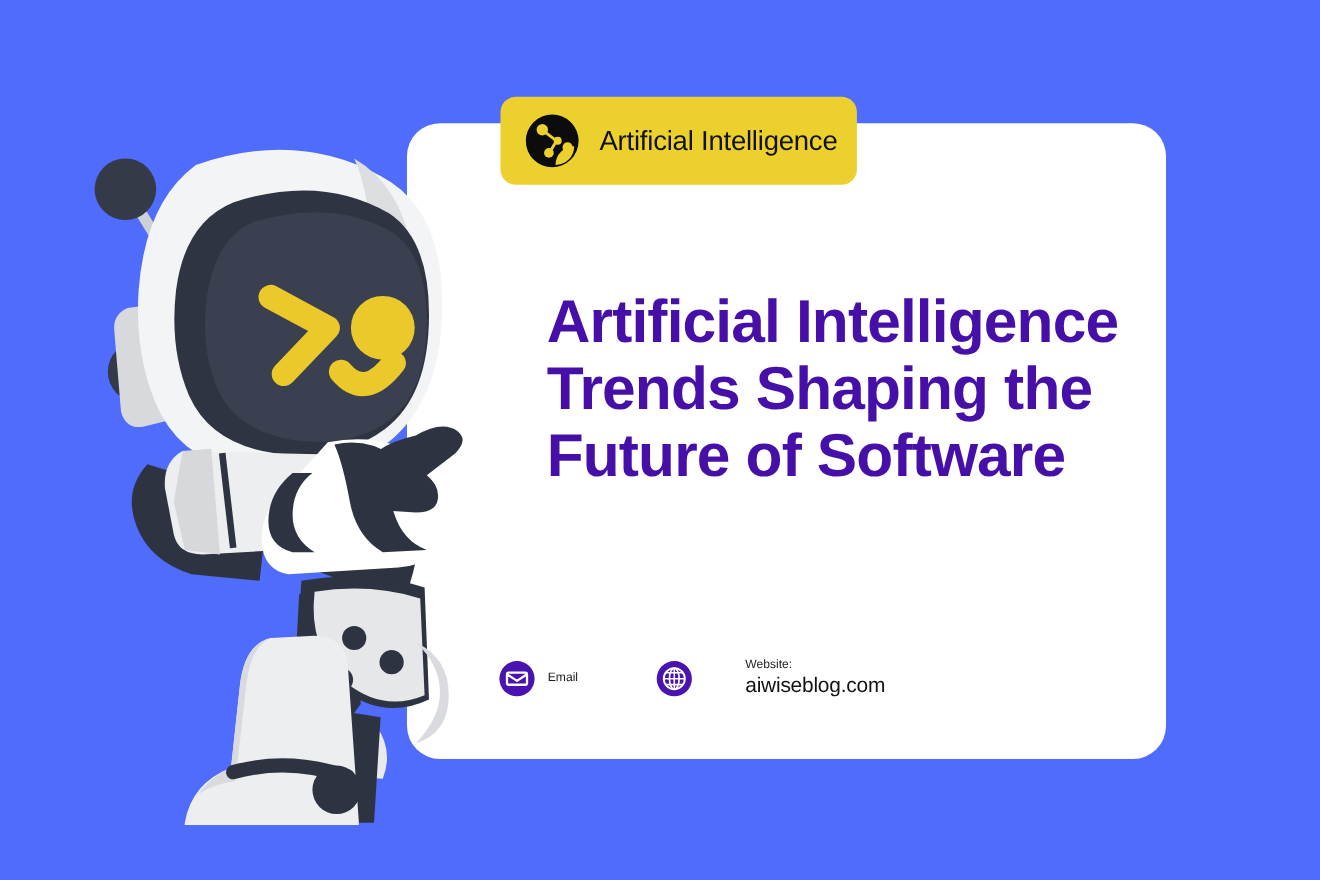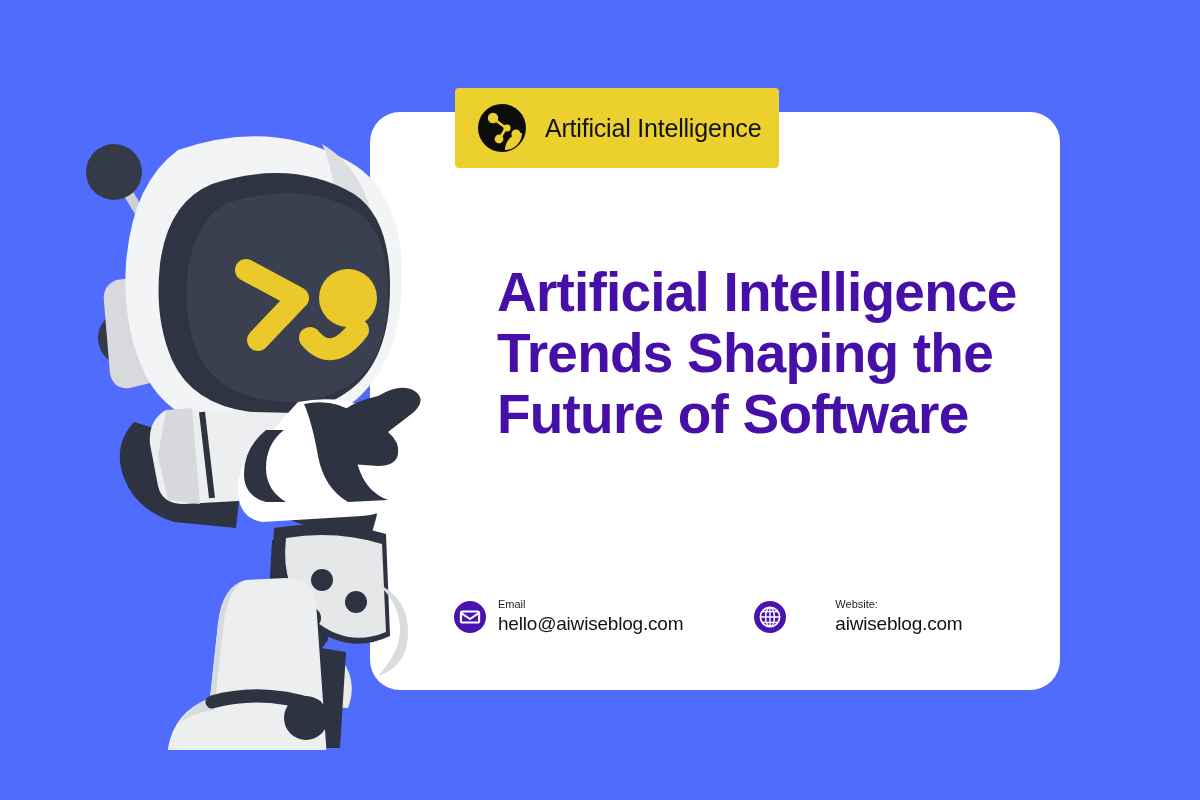--- a/index.html
+++ b/index.html
@@ -25,21 +25,21 @@
     border-radius:30px;
     z-index:2;
   }
 
   
   .badge {
     position:absolute;
     left:455px; top:88px;
     width:324px; height:80px;
     background:#ecd12e;
-    border-radius:4px;
+    border-radius:14px;
     display:flex;
     align-items:center;
     gap:18px;
     padding:0 22px;
     z-index:4;
   }
   .badge-logo { width:50px; height:50px; flex:0 0 auto; display:block; }
   .badge-label {
     font-size:25px;
     font-weight:400;
@@ -222,21 +222,20 @@
 
     <div class="contact email">
       <svg class="contact-icon" viewBox="0 0 34 34" xmlns="http://www.w3.org/2000/svg">
         <circle cx="17" cy="17" r="16" fill="#4a12ae"></circle>
         <path d="M9.5 11.5 h15 a1.6 1.6 0 0 1 1.6 1.6 v7.8 a1.6 1.6 0 0 1 -1.6 1.6 h-15
                  a1.6 1.6 0 0 1 -1.6 -1.6 v-7.8 a1.6 1.6 0 0 1 1.6 -1.6 Z
                  M8.6 13.4 l8.4 5.6 l8.4 -5.6" fill="none" stroke="#ffffff" stroke-width="2.1" stroke-linejoin="round" stroke-linecap="round"></path>
       </svg>
       <div class="contact-text">
         <span class="contact-label">Email</span>
-        <span class="contact-value">hello@aiwiseblog.com</span>
       </div>
     </div>
 
     <div class="contact website">
       <svg class="contact-icon" viewBox="0 0 34 34" xmlns="http://www.w3.org/2000/svg">
         <circle cx="17" cy="17" r="16" fill="#4a12ae"></circle>
         <circle cx="17" cy="17" r="9.6" fill="none" stroke="#ffffff" stroke-width="1.7"></circle>
         <ellipse cx="17" cy="17" rx="4.4" ry="9.6" fill="none" stroke="#ffffff" stroke-width="1.5"></ellipse>
         <line x1="7.4" y1="17" x2="26.6" y2="17" stroke="#ffffff" stroke-width="1.5"></line>
         <line x1="9.2" y1="11.6" x2="24.8" y2="11.6" stroke="#ffffff" stroke-width="1.4"></line>

